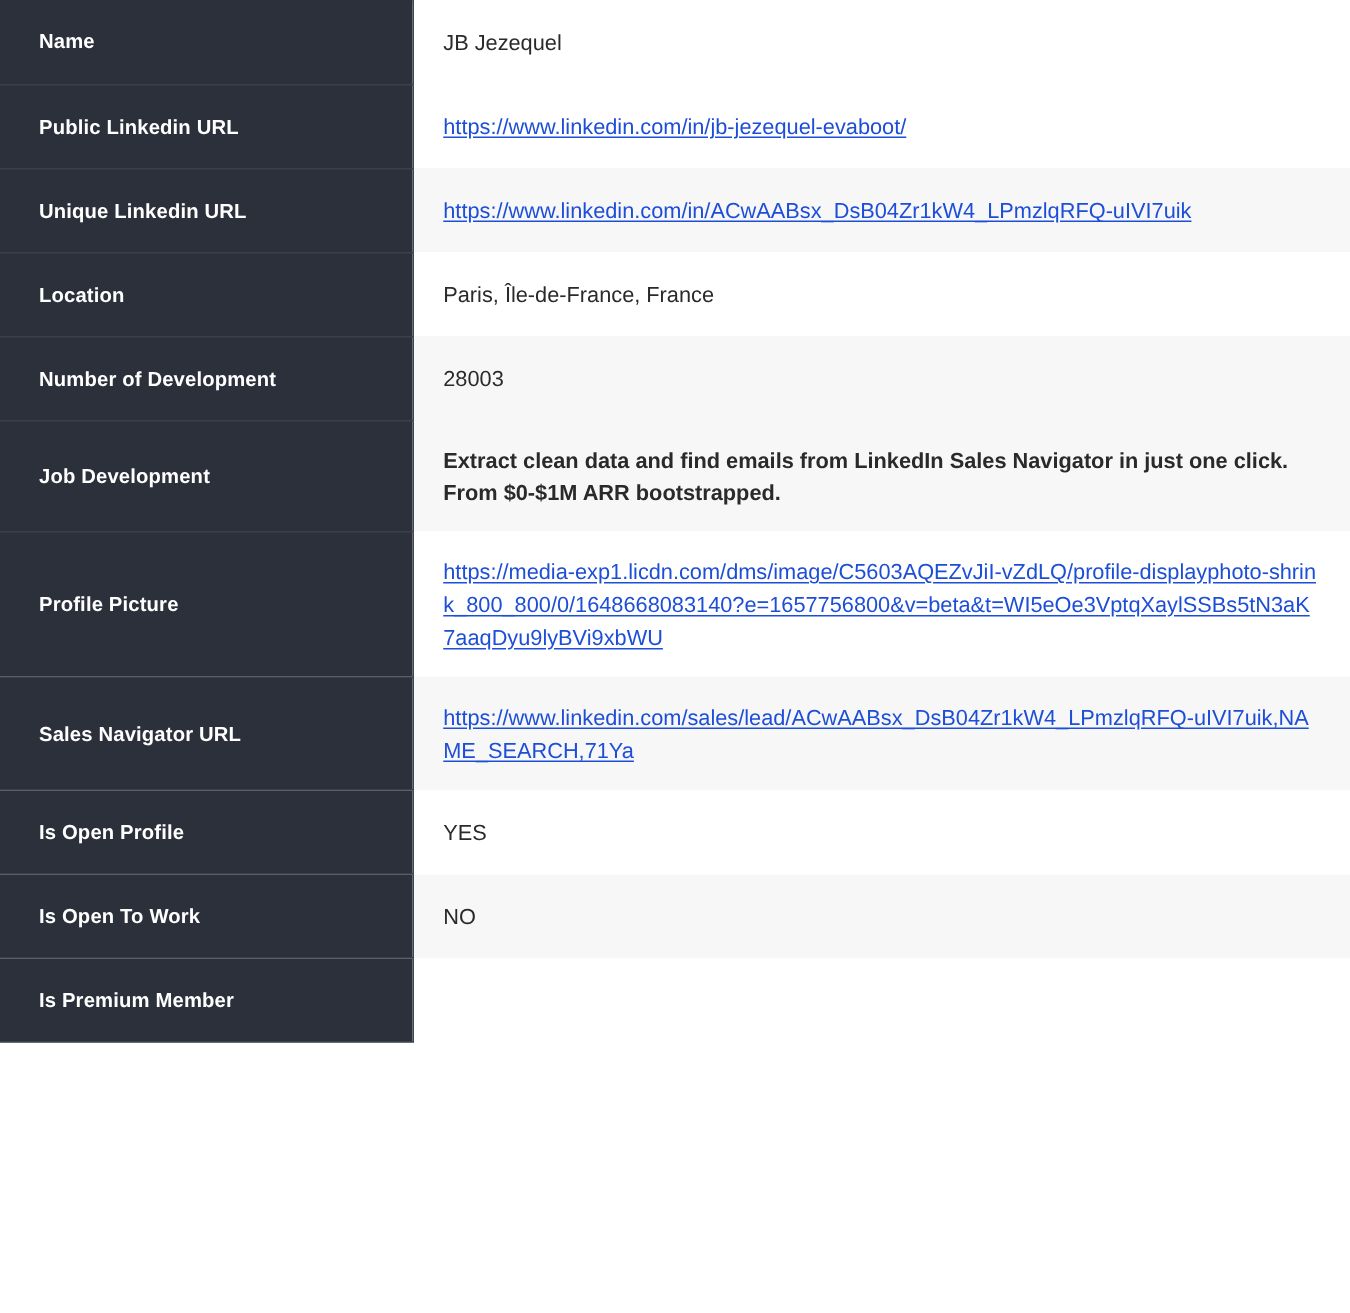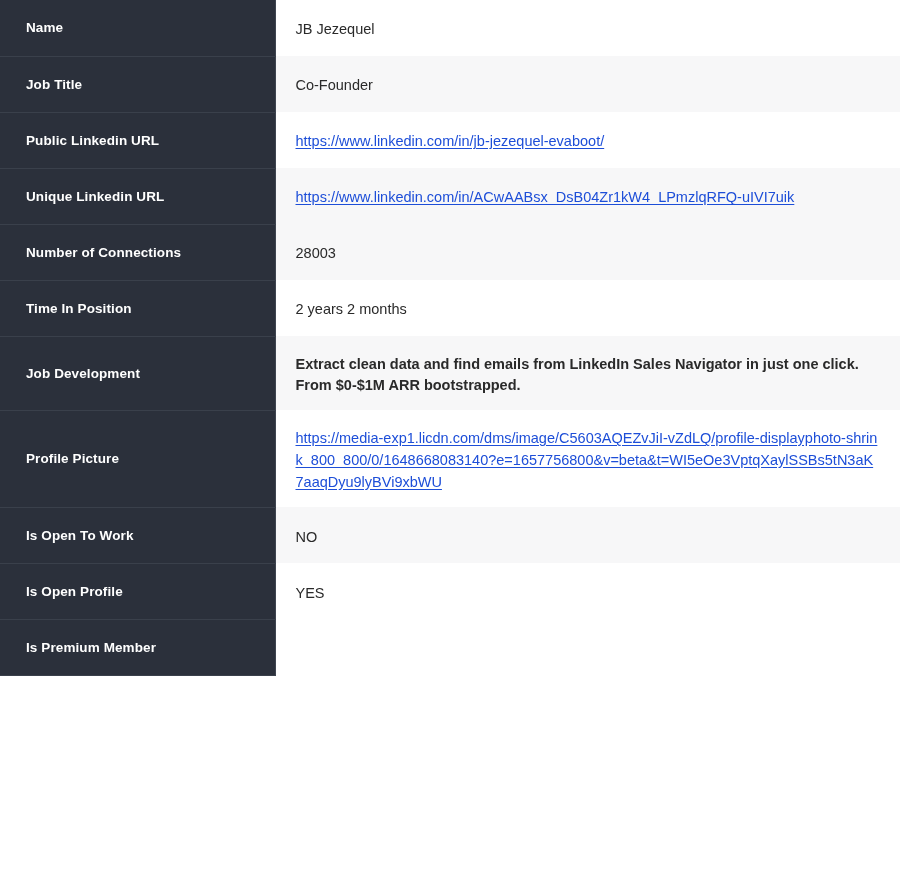--- a/index.html
+++ b/index.html
@@ -103,87 +103,87 @@
   <table class="attr-table">
     <tbody>
 
       <tr class="attr-row row-h-std">
         <td class="label-cell">Name</td>
         <td class="value-cell">
           <span class="val-text">JB Jezequel</span>
         </td>
       </tr>
 
-      <tr class="attr-row alt row-h-std">
-        <td class="label-cell">Job Title</td>
-        <td class="value-cell">
-          <span class="val-text">Co-Founder</span>
-        </td>
-      </tr>
 
       <tr class="attr-row row-h-std">
         <td class="label-cell">Public Linkedin URL</td>
         <td class="value-cell">
           <span class="val-link">https://www.linkedin.com/in/jb-jezequel-evaboot/</span>
         </td>
       </tr>
 
       <tr class="attr-row alt row-h-std">
         <td class="label-cell">Unique Linkedin URL</td>
         <td class="value-cell">
           <span class="val-link">https://www.linkedin.com/in/ACwAABsx_DsB04Zr1kW4_LPmzlqRFQ-uIVI7uik</span>
         </td>
       </tr>
 
+      <tr class="attr-row row-h-std">
+        <td class="label-cell">Location</td>
+        <td class="value-cell">
+          <span class="val-text">Paris, Île-de-France, France</span>
+        </td>
+      </tr>
 
       <tr class="attr-row alt row-h-std">
-        <td class="label-cell">Number of Connections</td>
+        <td class="label-cell">Number of Development</td>
         <td class="value-cell">
           <span class="val-text">28003</span>
         </td>
       </tr>
 
-      <tr class="attr-row row-h-std">
-        <td class="label-cell">Time In Position</td>
-        <td class="value-cell">
-          <span class="val-text">2 years 2 months</span>
-        </td>
-      </tr>
 
       <tr class="attr-row alt row-h-two">
         <td class="label-cell">Job Development</td>
         <td class="value-cell">
           <span class="val-text">
             <span class="ln">Extract clean data and find emails from LinkedIn Sales Navigator in just one click.</span>
             <span class="ln">From $0-$1M ARR bootstrapped.</span>
           </span>
         </td>
       </tr>
 
       <tr class="attr-row row-h-pic">
         <td class="label-cell">Profile Picture</td>
         <td class="value-cell">
           <span class="val-link wrap-url">https://media-exp1.licdn.com/dms/image/C5603AQEZvJiI-vZdLQ/profile-displayphoto-shrink_800_800/0/1648668083140?e=1657756800&amp;v=beta&amp;t=WI5eOe3VptqXaylSSBs5tN3aK7aaqDyu9lyBVi9xbWU</span>
         </td>
       </tr>
 
 
 
-
-      <tr class="attr-row alt row-h-std">
-        <td class="label-cell">Is Open To Work</td>
+      <tr class="attr-row alt row-h-two">
+        <td class="label-cell">Sales Navigator URL</td>
         <td class="value-cell">
-          <span class="val-text">NO</span>
+          <span class="val-link wrap-url">https://www.linkedin.com/sales/lead/ACwAABsx_DsB04Zr1kW4_LPmzlqRFQ-uIVI7uik,NAME_SEARCH,71Ya</span>
         </td>
       </tr>
 
       <tr class="attr-row row-h-std">
         <td class="label-cell">Is Open Profile</td>
         <td class="value-cell">
           <span class="val-text">YES</span>
+        </td>
+      </tr>
+
+      <tr class="attr-row alt row-h-std">
+        <td class="label-cell">Is Open To Work</td>
+        <td class="value-cell">
+          <span class="val-text">NO</span>
         </td>
       </tr>
 
       <tr class="attr-row row-h-std">
         <td class="label-cell">Is Premium Member</td>
         <td class="value-cell">
           
         </td>
       </tr>
 

